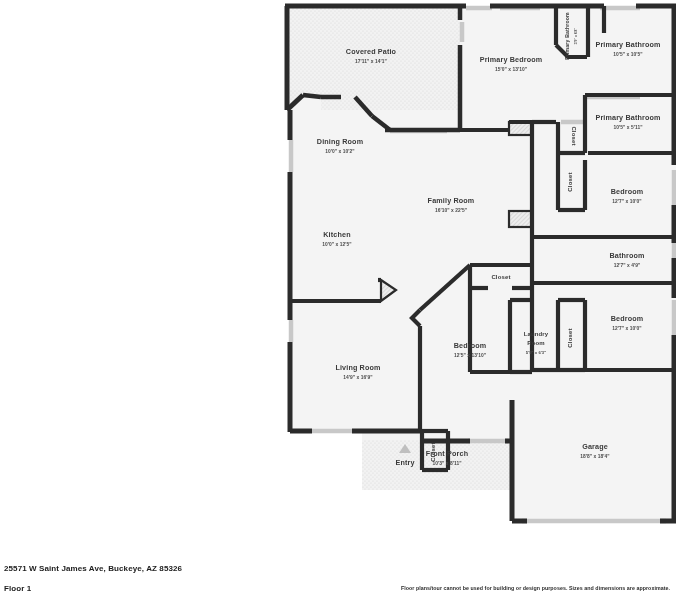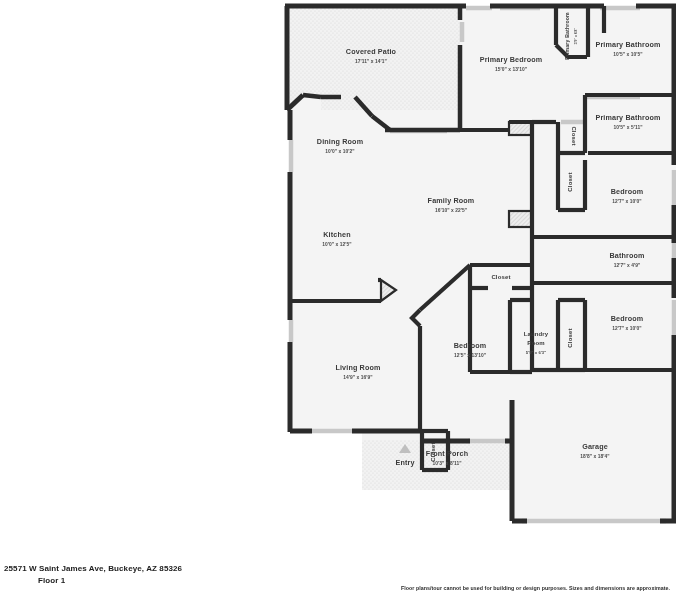--- a/index.html
+++ b/index.html
@@ -54,27 +54,26 @@
     position: absolute;
     left: 4px; top: 12px;
     font-size: 8.0px;
     font-weight: bold;
     color: #1c1c1c;
     letter-spacing: 0.1px;
     white-space: nowrap;
   }
   #floorlbl {
     position: absolute;
-    left: 4px; top: 24px;
+    left: 4px; top: 32px;
     font-size: 8.0px;
     font-weight: bold;
     color: #1c1c1c;
     letter-spacing: 0.1px;
     white-space: nowrap;
-    margin-left: 34px;
   }
   #disclaimer {
     position: absolute;
     right: 6px; top: 33px;
     font-size: 5.3px;
     font-weight: bold;
     color: #2b2b2b;
     letter-spacing: 0.05px;
     white-space: nowrap;
   }

